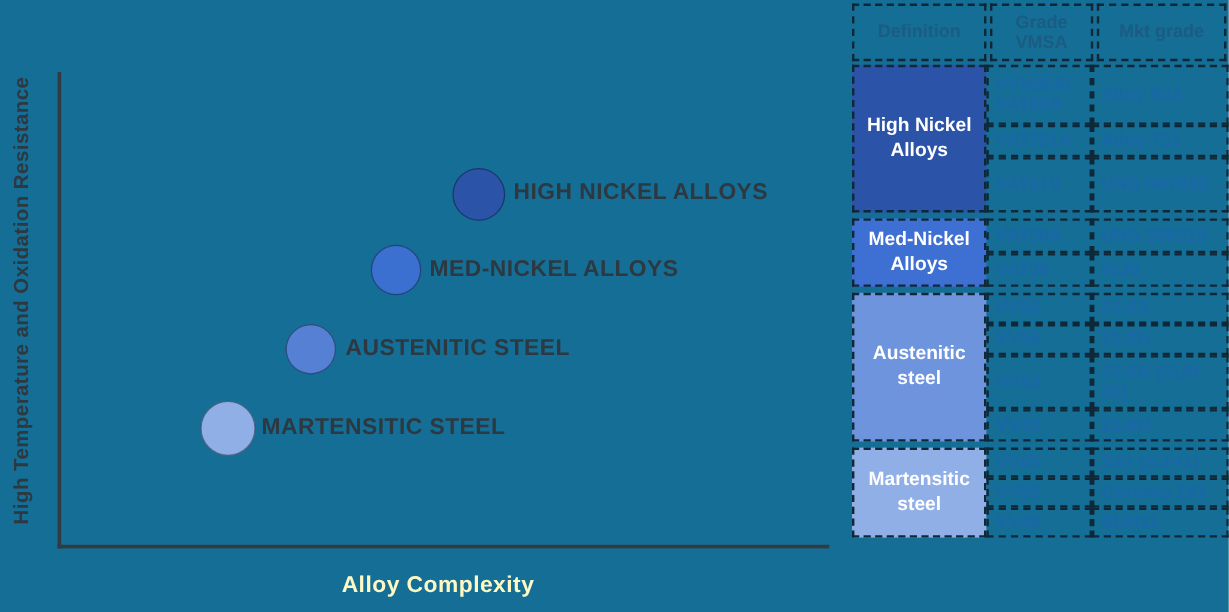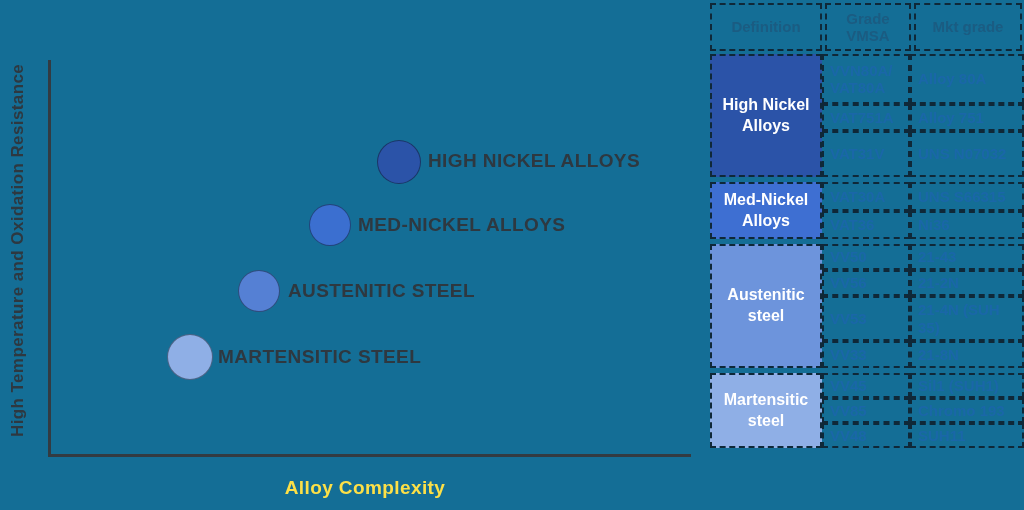--- a/index.html
+++ b/index.html
@@ -12,21 +12,21 @@
   .y-axis{position:absolute;left:48px;top:60px;width:3px;height:397px;background:#333B42;}
   .x-axis{position:absolute;left:48px;top:454px;width:643px;height:3px;background:#333B42;}
   .y-label{
     position:absolute;left:8px;top:28px;height:444px;
     writing-mode:vertical-rl;transform:rotate(180deg);
     display:flex;align-items:center;justify-content:center;
     font-weight:bold;font-size:17px;color:#2E3840;letter-spacing:.4px;white-space:nowrap;
   }
   .x-label{
     position:absolute;left:180px;top:477px;width:370px;text-align:center;
-    font-weight:bold;font-size:19px;color:#fde047;letter-spacing:.4px;
+    font-weight:bold;font-size:19px;color:#fef9c3;letter-spacing:.4px;
   }
   .bubble{position:absolute;border-radius:50%;border:1px solid rgba(10,25,40,.5);box-sizing:border-box;}
   .bubble.b1{left:167px;top:334px;width:46px;height:46px;}
   .bubble.b2{left:238px;top:270px;width:42px;height:42px;}
   .bubble.b3{left:309px;top:204px;width:42px;height:42px;}
   .bubble.b4{left:377px;top:140px;width:44px;height:44px;}
   .pt-label{position:absolute;font-weight:bold;font-size:19px;color:#2E3840;letter-spacing:.4px;white-space:nowrap;}
   .pt-label.l1{left:218px;top:346px;}
   .pt-label.l2{left:288px;top:280px;}
   .pt-label.l3{left:358px;top:214px;}

